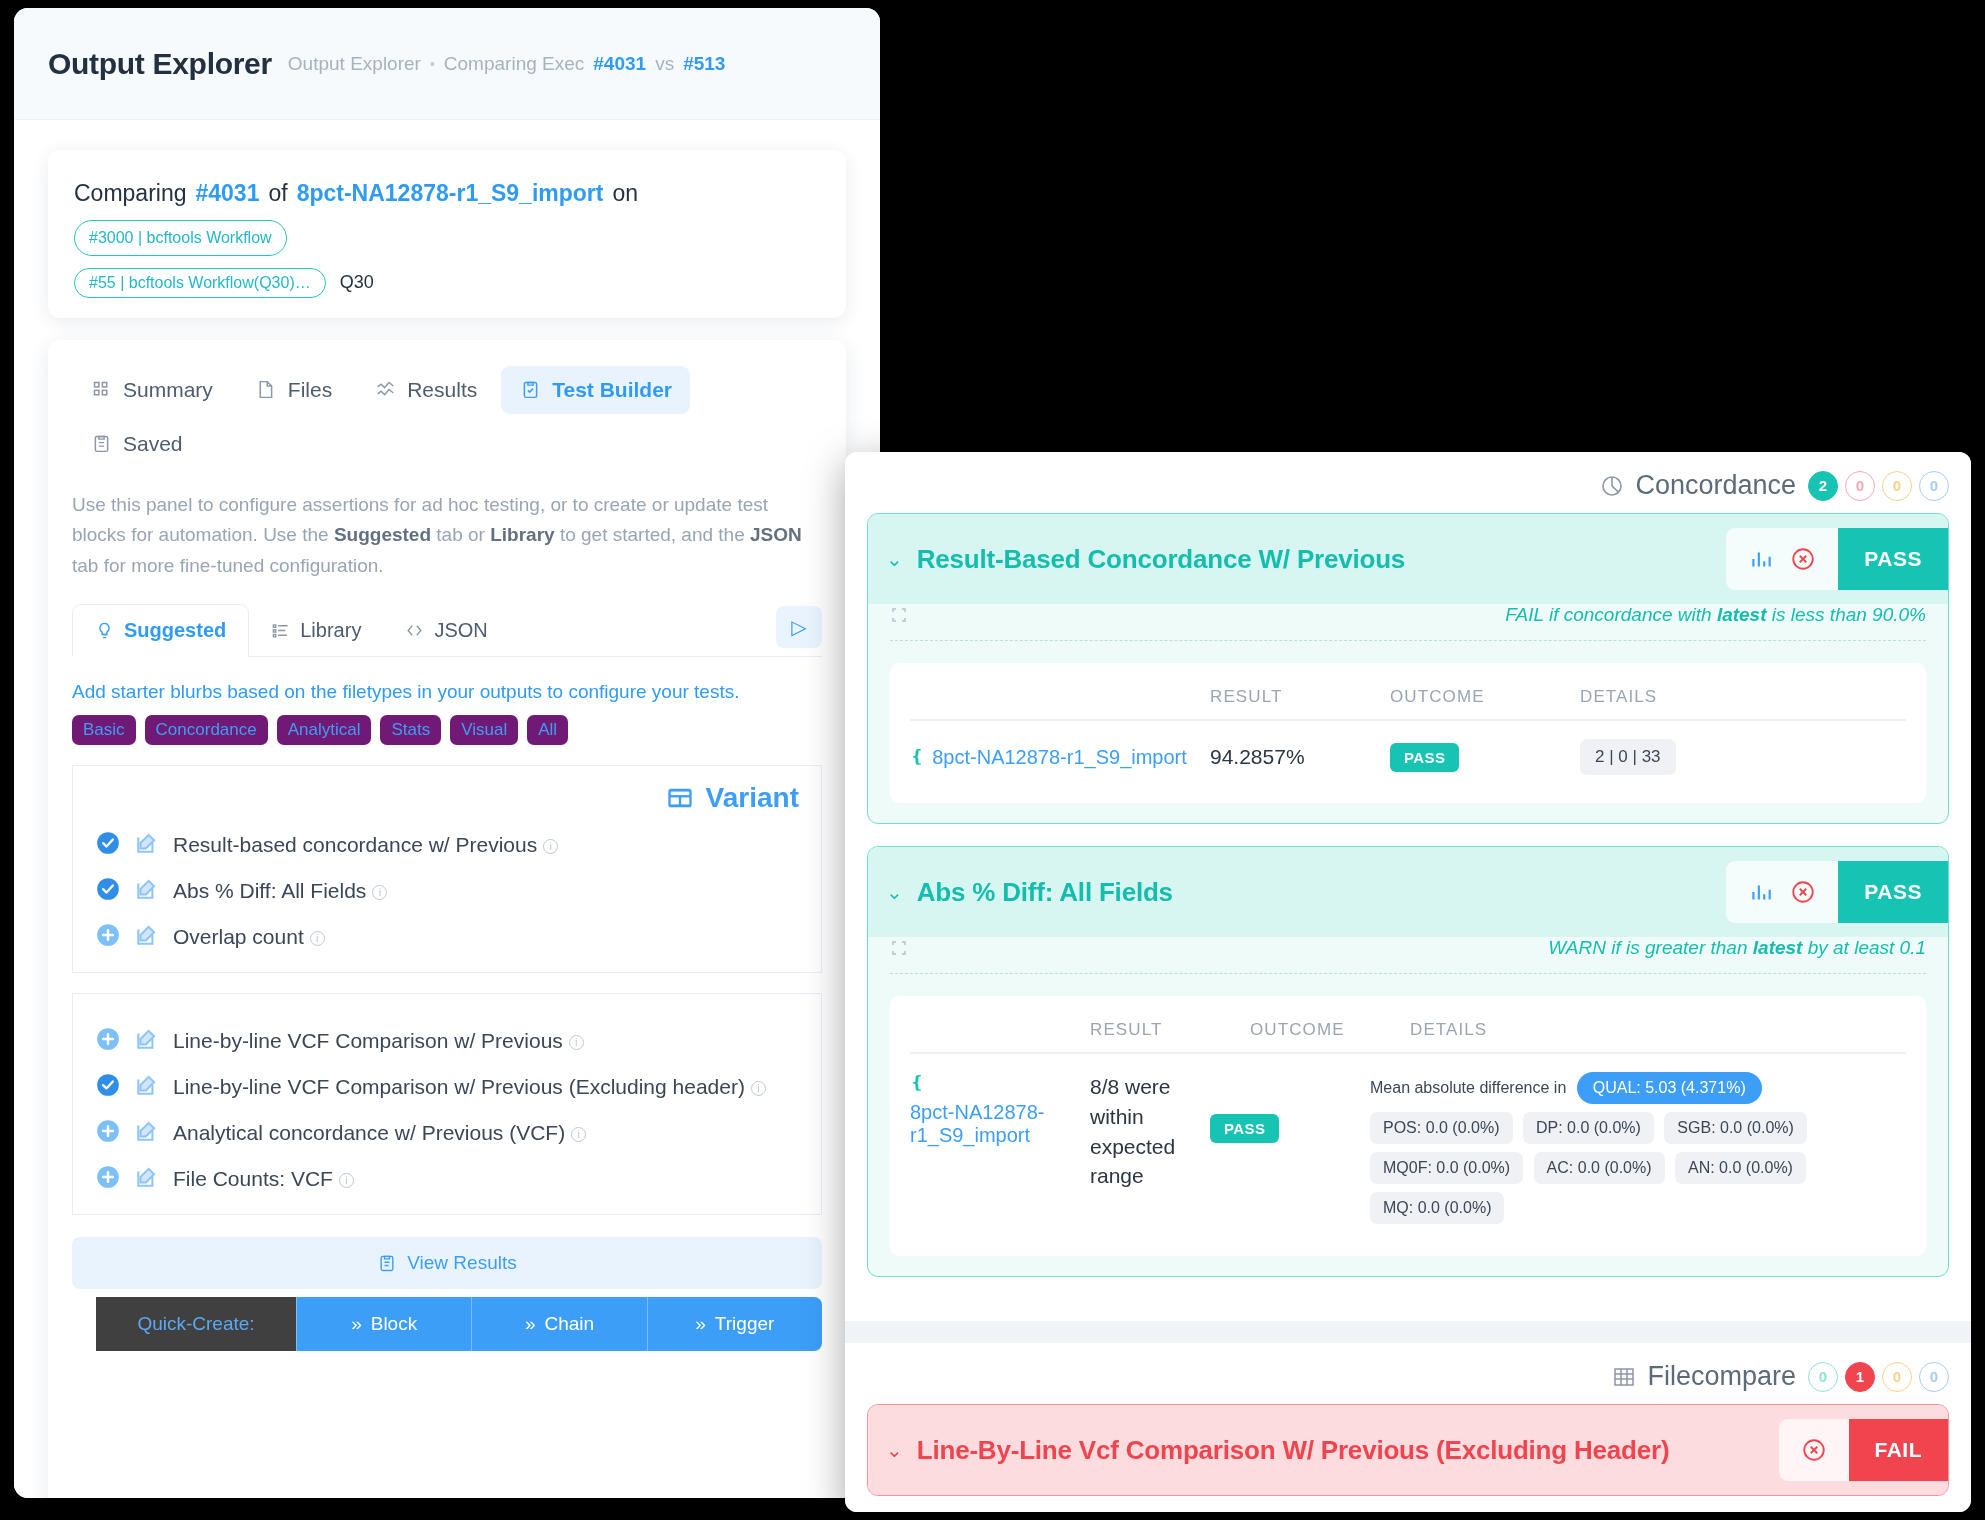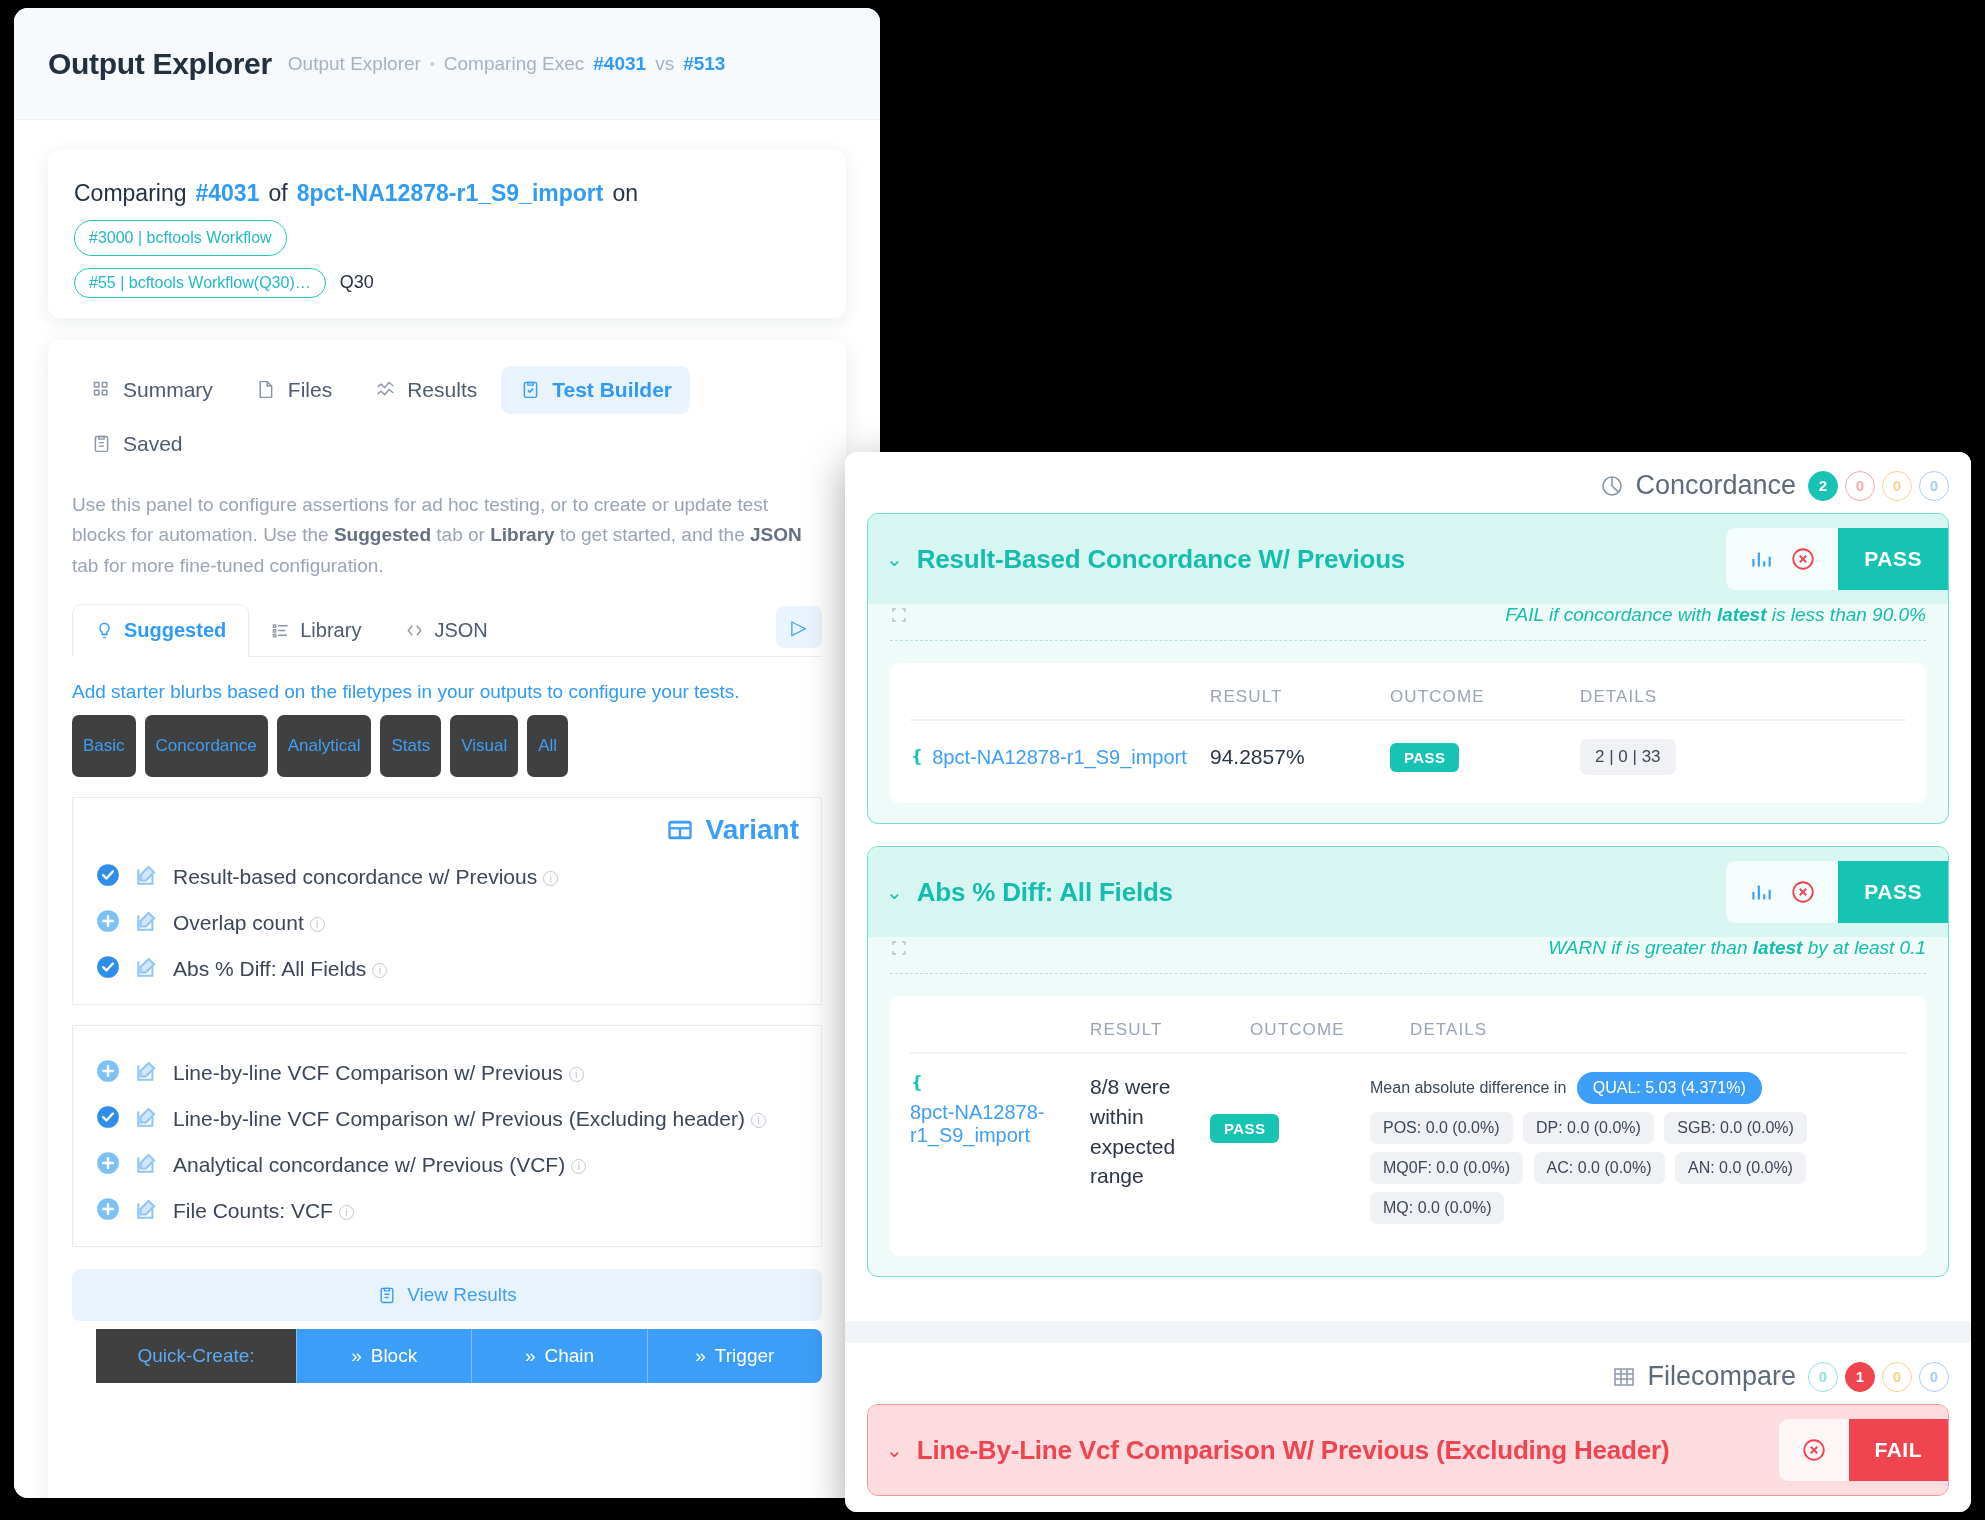--- a/index.html
+++ b/index.html
@@ -94,22 +94,22 @@
     margin-left:auto; margin-bottom: 8px;
     width: 46px; height: 42px; border-radius: 8px;
     background: #eaf4fe; color:#2f9bf5;
     display:flex; align-items:center; justify-content:center;
     font-size: 20px; cursor:pointer;
   }
 
   .starter-note { margin-top: 24px; font-size: 19px; color:#2f9bf5; }
   .chip-row { margin-top: 12px; display:flex; gap: 9px; flex-wrap:wrap; }
   .pill {
-    background:#404040; color:#3d9ef7; border-radius:7px;
-    padding: 21px 11px; font-size: 17px; cursor:pointer;
+    background:#701a75; color:#3d9ef7; border-radius:7px;
+    padding: 5px 11px; font-size: 17px; cursor:pointer;
   }
 
   .suggest-card {
     margin-top: 20px;
     border: 1px solid #e8eef5; border-radius: 0;
     padding: 16px 22px 20px 22px;
   }
   .suggest-card-head { display:flex; align-items:center; justify-content:flex-end; gap:12px; }
   .sc-title { font-size: 28px; font-weight:700; color:#3d9ef7; }
   .sc-icon svg { width:28px; height:28px; display:block; }
@@ -424,49 +424,49 @@
             <span class="edit-ic">
               <svg viewBox="0 0 24 24" fill="none" stroke="#8ec5f8" stroke-width="1.9">
                   <path d="M4 7v13h13V12"></path>
                   <path d="M13.5 4.5l5 5L11 17H6v-5z" fill="#cfe6fc" stroke="#8ec5f8"></path>
                 </svg>
             </span>
             <span class="lbl"><span>Result-based concordance w/ Previous</span><span class="info-ic">i</span></span>
           </div>
 
           <div class="sug-item">
+            <span class="check-ic">
+              <svg viewBox="0 0 24 24">
+                  <circle cx="12" cy="12" r="10" fill="#2f8fe8"></circle>
+                  <path d="M7.5 12.2l3 3 6-6.4" fill="none" stroke="#fff" stroke-width="2.2" stroke-linecap="round" stroke-linejoin="round"></path>
+                </svg>
+            </span>
+            <span class="edit-ic">
+              <svg viewBox="0 0 24 24" fill="none" stroke="#8ec5f8" stroke-width="1.9">
+                  <path d="M4 7v13h13V12"></path>
+                  <path d="M13.5 4.5l5 5L11 17H6v-5z" fill="#cfe6fc" stroke="#8ec5f8"></path>
+                </svg>
+            </span>
+            <span class="lbl"><span>Abs % Diff: All Fields</span><span class="info-ic">i</span></span>
+          </div>
+
+          <div class="sug-item">
             <span class="plus-ic">
               <svg viewBox="0 0 24 24">
                   <circle cx="12" cy="12" r="10" fill="#7dc0f7"></circle>
                   <path d="M12 7.5v9M7.5 12h9" stroke="#fff" stroke-width="2.3" stroke-linecap="round"></path>
                 </svg>
             </span>
             <span class="edit-ic">
               <svg viewBox="0 0 24 24" fill="none" stroke="#8ec5f8" stroke-width="1.9">
                   <path d="M4 7v13h13V12"></path>
                   <path d="M13.5 4.5l5 5L11 17H6v-5z" fill="#cfe6fc" stroke="#8ec5f8"></path>
                 </svg>
             </span>
             <span class="lbl"><span>Overlap count</span><span class="info-ic">i</span></span>
-          </div>
-
-          <div class="sug-item">
-            <span class="check-ic">
-              <svg viewBox="0 0 24 24">
-                  <circle cx="12" cy="12" r="10" fill="#2f8fe8"></circle>
-                  <path d="M7.5 12.2l3 3 6-6.4" fill="none" stroke="#fff" stroke-width="2.2" stroke-linecap="round" stroke-linejoin="round"></path>
-                </svg>
-            </span>
-            <span class="edit-ic">
-              <svg viewBox="0 0 24 24" fill="none" stroke="#8ec5f8" stroke-width="1.9">
-                  <path d="M4 7v13h13V12"></path>
-                  <path d="M13.5 4.5l5 5L11 17H6v-5z" fill="#cfe6fc" stroke="#8ec5f8"></path>
-                </svg>
-            </span>
-            <span class="lbl"><span>Abs % Diff: All Fields</span><span class="info-ic">i</span></span>
           </div>
         </div>
 
         <div class="suggest-card">
 
           <div class="sug-item">
             <span class="plus-ic">
               <svg viewBox="0 0 24 24">
                   <circle cx="12" cy="12" r="10" fill="#7dc0f7"></circle>
                   <path d="M12 7.5v9M7.5 12h9" stroke="#fff" stroke-width="2.3" stroke-linecap="round"></path>

